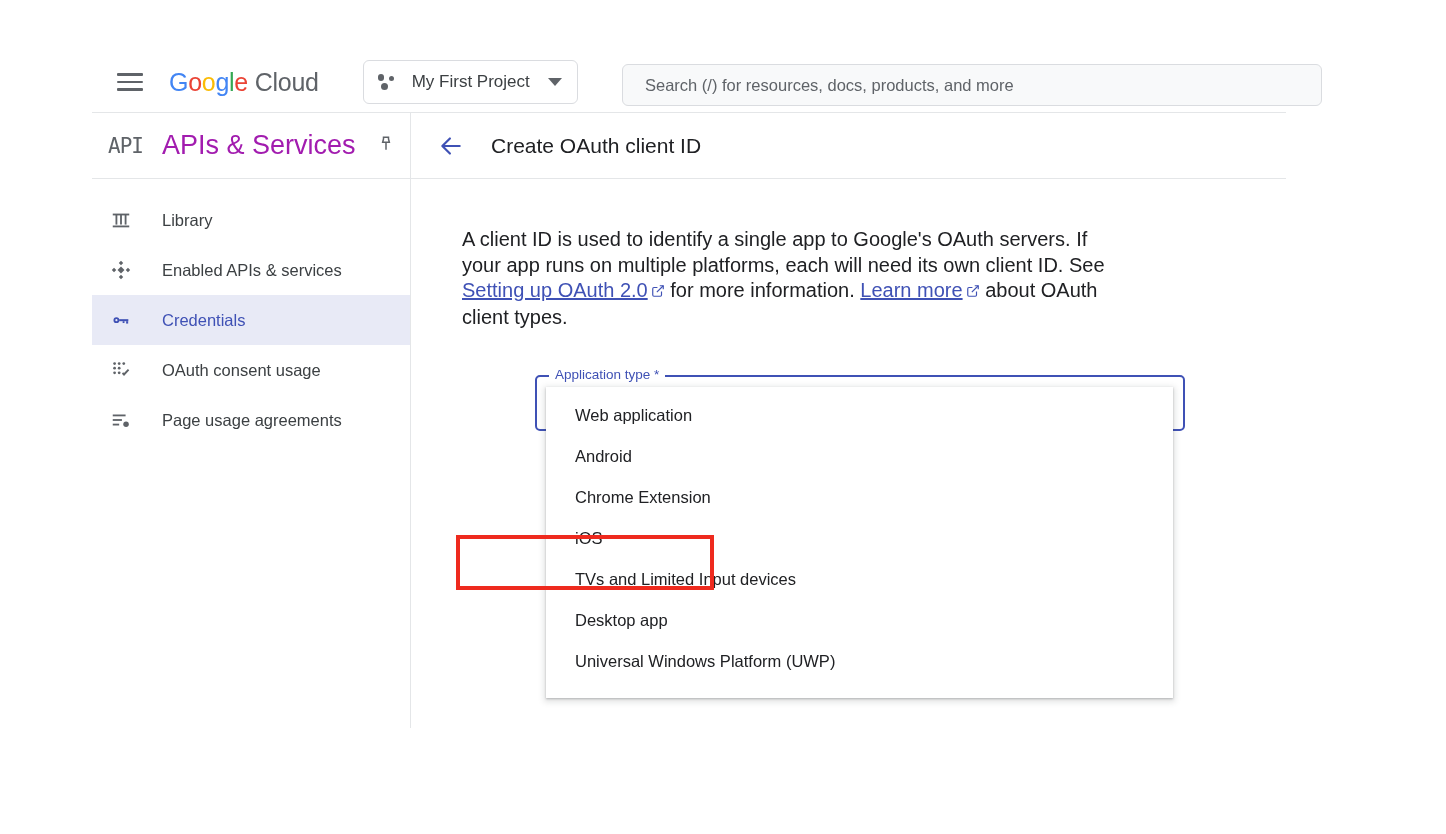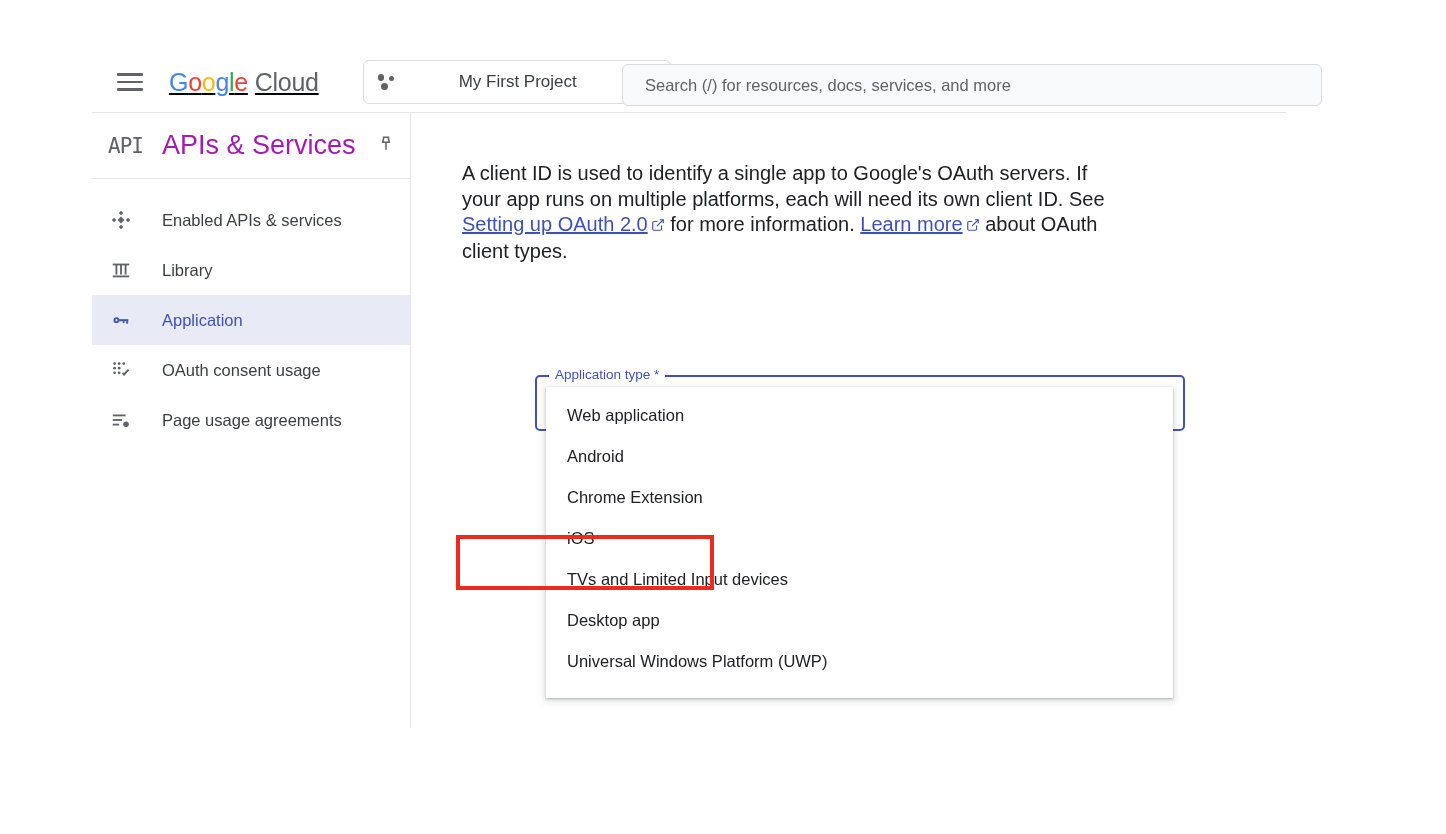--- a/index.html
+++ b/index.html
@@ -51,42 +51,40 @@
     border-radius: 1px;
   }
 
   .brand {
     margin-left: 26px;
     font-size: 25px;
     letter-spacing: -0.3px;
     white-space: nowrap;
     cursor: pointer;
     line-height: 1;
-    text-decoration: underline;
   }
   .brand .g1 { color: #4285f4; }
   .brand .g2 { color: #ea4335; }
   .brand .g3 { color: #fbbc05; }
   .brand .g4 { color: #4285f4; }
   .brand .g5 { color: #34a853; }
   .brand .g6 { color: #ea4335; }
   .brand .cloud { color: #5f6368; margin-left: 7px; }
 
   .project-chip {
     margin-left: 44px;
     height: 44px;
     min-width: 215px;
     border: 1px solid #dadce0;
     border-radius: 6px;
     display: flex;
     align-items: center;
     padding: 0 14px 0 14px;
     cursor: pointer;
     background: #fff;
-    gap: 47px;
   }
   .proj-dots {
     position: relative;
     width: 20px; height: 18px;
     margin-right: 14px;
     flex: none;
   }
   .proj-dots b {
     position: absolute;
     background: #5f6368;
@@ -264,21 +262,21 @@
 
   
   .dropdown {
     position: absolute;
     left: 135px;
     top: 274px;
     width: 627px;
     background: #ffffff;
     box-shadow: 0 2px 6px 2px rgba(60,64,67,0.15), 0 1px 2px rgba(60,64,67,0.3);
     z-index: 5;
-    padding: 8px 0 16px 0;
+    padding: 8px 0 16px 8px;
   }
   .opt {
     height: 41px;
     display: flex;
     align-items: center;
     padding-left: 21px;
     font-size: 16.5px;
     color: #202124;
     cursor: pointer;
     white-space: nowrap;
@@ -319,70 +317,70 @@
         <span class="proj-dots">
           <b></b>
             <b></b>
             <b></b>
         </span>
         <span class="project-name">My First Project</span>
         <span class="chip-caret"></span>
       </div>
 
       <div class="searchbar">
-        <span class="ph">Search (/) for resources, docs, services, and more</span>
+        <span class="ph">Search (/) for resources, docs, products, and more</span>
       </div>
     </div>
 
     <div class="sidebar">
       <div class="sidebar-header">
         <span class="api-mark">API</span>
         <span class="sidebar-title">APIs &amp; Services</span>
         <span class="pin-icon">
           <svg width="20" height="20" viewBox="0 0 24 24" fill="none" stroke="#5f6368" stroke-width="1.8">
             <path d="M9 4h6v2l1 4h-8l1-4z" fill="none"></path>
             <line x1="12" y1="10" x2="12" y2="19"></line>
           </svg>
         </span>
       </div>
 
       <div class="nav-list">
-
-        <div class="nav-item">
-          <span class="ic">
-            <svg width="22" height="22" viewBox="0 0 24 24" fill="currentColor">
-              <path d="M12 2l2.4 2.4L12 6.8 9.6 4.4 12 2zm0 15.2l2.4 2.4L12 22l-2.4-2.4 2.4-2.4zM4.4 9.6L6.8 12l-2.4 2.4L2 12l2.4-2.4zm15.2 0L22 12l-2.4 2.4L17.2 12l2.4-2.4zM12 8.2l3.8 3.8L12 15.8 8.2 12 12 8.2z"></path>
-            </svg>
-          </span>
-          <span class="lbl">Enabled APIs &amp; services</span>
-        </div>
 
         <div class="nav-item">
           <span class="ic">
             <svg width="22" height="22" viewBox="0 0 24 24" fill="none" stroke="currentColor" stroke-width="2">
               <line x1="3" y1="6" x2="21" y2="6"></line>
               <line x1="3" y1="19" x2="21" y2="19"></line>
               <line x1="7" y1="6" x2="7" y2="17"></line>
               <line x1="12" y1="6" x2="12" y2="17"></line>
               <line x1="17" y1="6" x2="17" y2="17"></line>
             </svg>
           </span>
           <span class="lbl">Library</span>
         </div>
 
+        <div class="nav-item">
+          <span class="ic">
+            <svg width="22" height="22" viewBox="0 0 24 24" fill="currentColor">
+              <path d="M12 2l2.4 2.4L12 6.8 9.6 4.4 12 2zm0 15.2l2.4 2.4L12 22l-2.4-2.4 2.4-2.4zM4.4 9.6L6.8 12l-2.4 2.4L2 12l2.4-2.4zm15.2 0L22 12l-2.4 2.4L17.2 12l2.4-2.4zM12 8.2l3.8 3.8L12 15.8 8.2 12 12 8.2z"></path>
+            </svg>
+          </span>
+          <span class="lbl">Enabled APIs &amp; services</span>
+        </div>
+
         <div class="nav-item active">
           <span class="ic">
             <svg width="22" height="22" viewBox="0 0 24 24" fill="currentColor">
               <path d="M7 9a3.2 3.2 0 1 0 0 6.4A3.2 3.2 0 0 0 7 9zm0 2a1.2 1.2 0 1 1 0 2.4A1.2 1.2 0 0 1 7 11z"></path>
               <rect x="10" y="11.1" width="10" height="2.2"></rect>
               <rect x="17.6" y="13.3" width="2.2" height="2.6"></rect>
               <rect x="13.8" y="13.3" width="2" height="2"></rect>
             </svg>
           </span>
-          <span class="lbl">Application</span>
+          <span class="lbl">Credentials</span>
         </div>
 
         <div class="nav-item">
           <span class="ic">
             <svg width="22" height="22" viewBox="0 0 24 24" fill="currentColor">
               <circle cx="5" cy="5" r="1.5"></circle>
                 <circle cx="10" cy="5" r="1.5"></circle>
                 <circle cx="15" cy="5" r="1.5"></circle>
               <circle cx="5" cy="10" r="1.5"></circle>
                 <circle cx="10" cy="10" r="1.5"></circle>
@@ -404,20 +402,29 @@
             </svg>
           </span>
           <span class="lbl">Page usage agreements</span>
         </div>
 
       </div>
     </div>
     <div class="sidebar-divider"></div>
 
     <div class="main">
+      <div class="main-header">
+        <span class="back-arrow">
+          <svg width="26" height="26" viewBox="0 0 24 24" fill="none" stroke="currentColor" stroke-width="2" stroke-linecap="round" stroke-linejoin="round">
+            <line x1="20" y1="12" x2="5" y2="12"></line>
+            <polyline points="11,5 4,12 11,19"></polyline>
+          </svg>
+        </span>
+        <span class="main-title">Create OAuth client ID</span>
+      </div>
 
       <div class="main-body">
         <div class="desc">
           <span>A client ID is used to identify a single app to Google's OAuth servers. If your app runs on multiple platforms, each will need its own client ID. See </span><a>Setting up OAuth 2.0</a><span class="ext-ico"><svg width="14" height="14" viewBox="0 0 24 24" fill="none" stroke="#3f51b5" stroke-width="2">
                 <path d="M18 13v6a2 2 0 0 1-2 2H5a2 2 0 0 1-2-2V8a2 2 0 0 1 2-2h6"></path>
                 <polyline points="15 3 21 3 21 9"></polyline>
                 <line x1="10" y1="14" x2="21" y2="3"></line>
               </svg></span><span> for more information. </span><a>Learn more</a><span class="ext-ico"><svg width="14" height="14" viewBox="0 0 24 24" fill="none" stroke="#3f51b5" stroke-width="2">
                 <path d="M18 13v6a2 2 0 0 1-2 2H5a2 2 0 0 1-2-2V8a2 2 0 0 1 2-2h6"></path>
                 <polyline points="15 3 21 3 21 9"></polyline>

